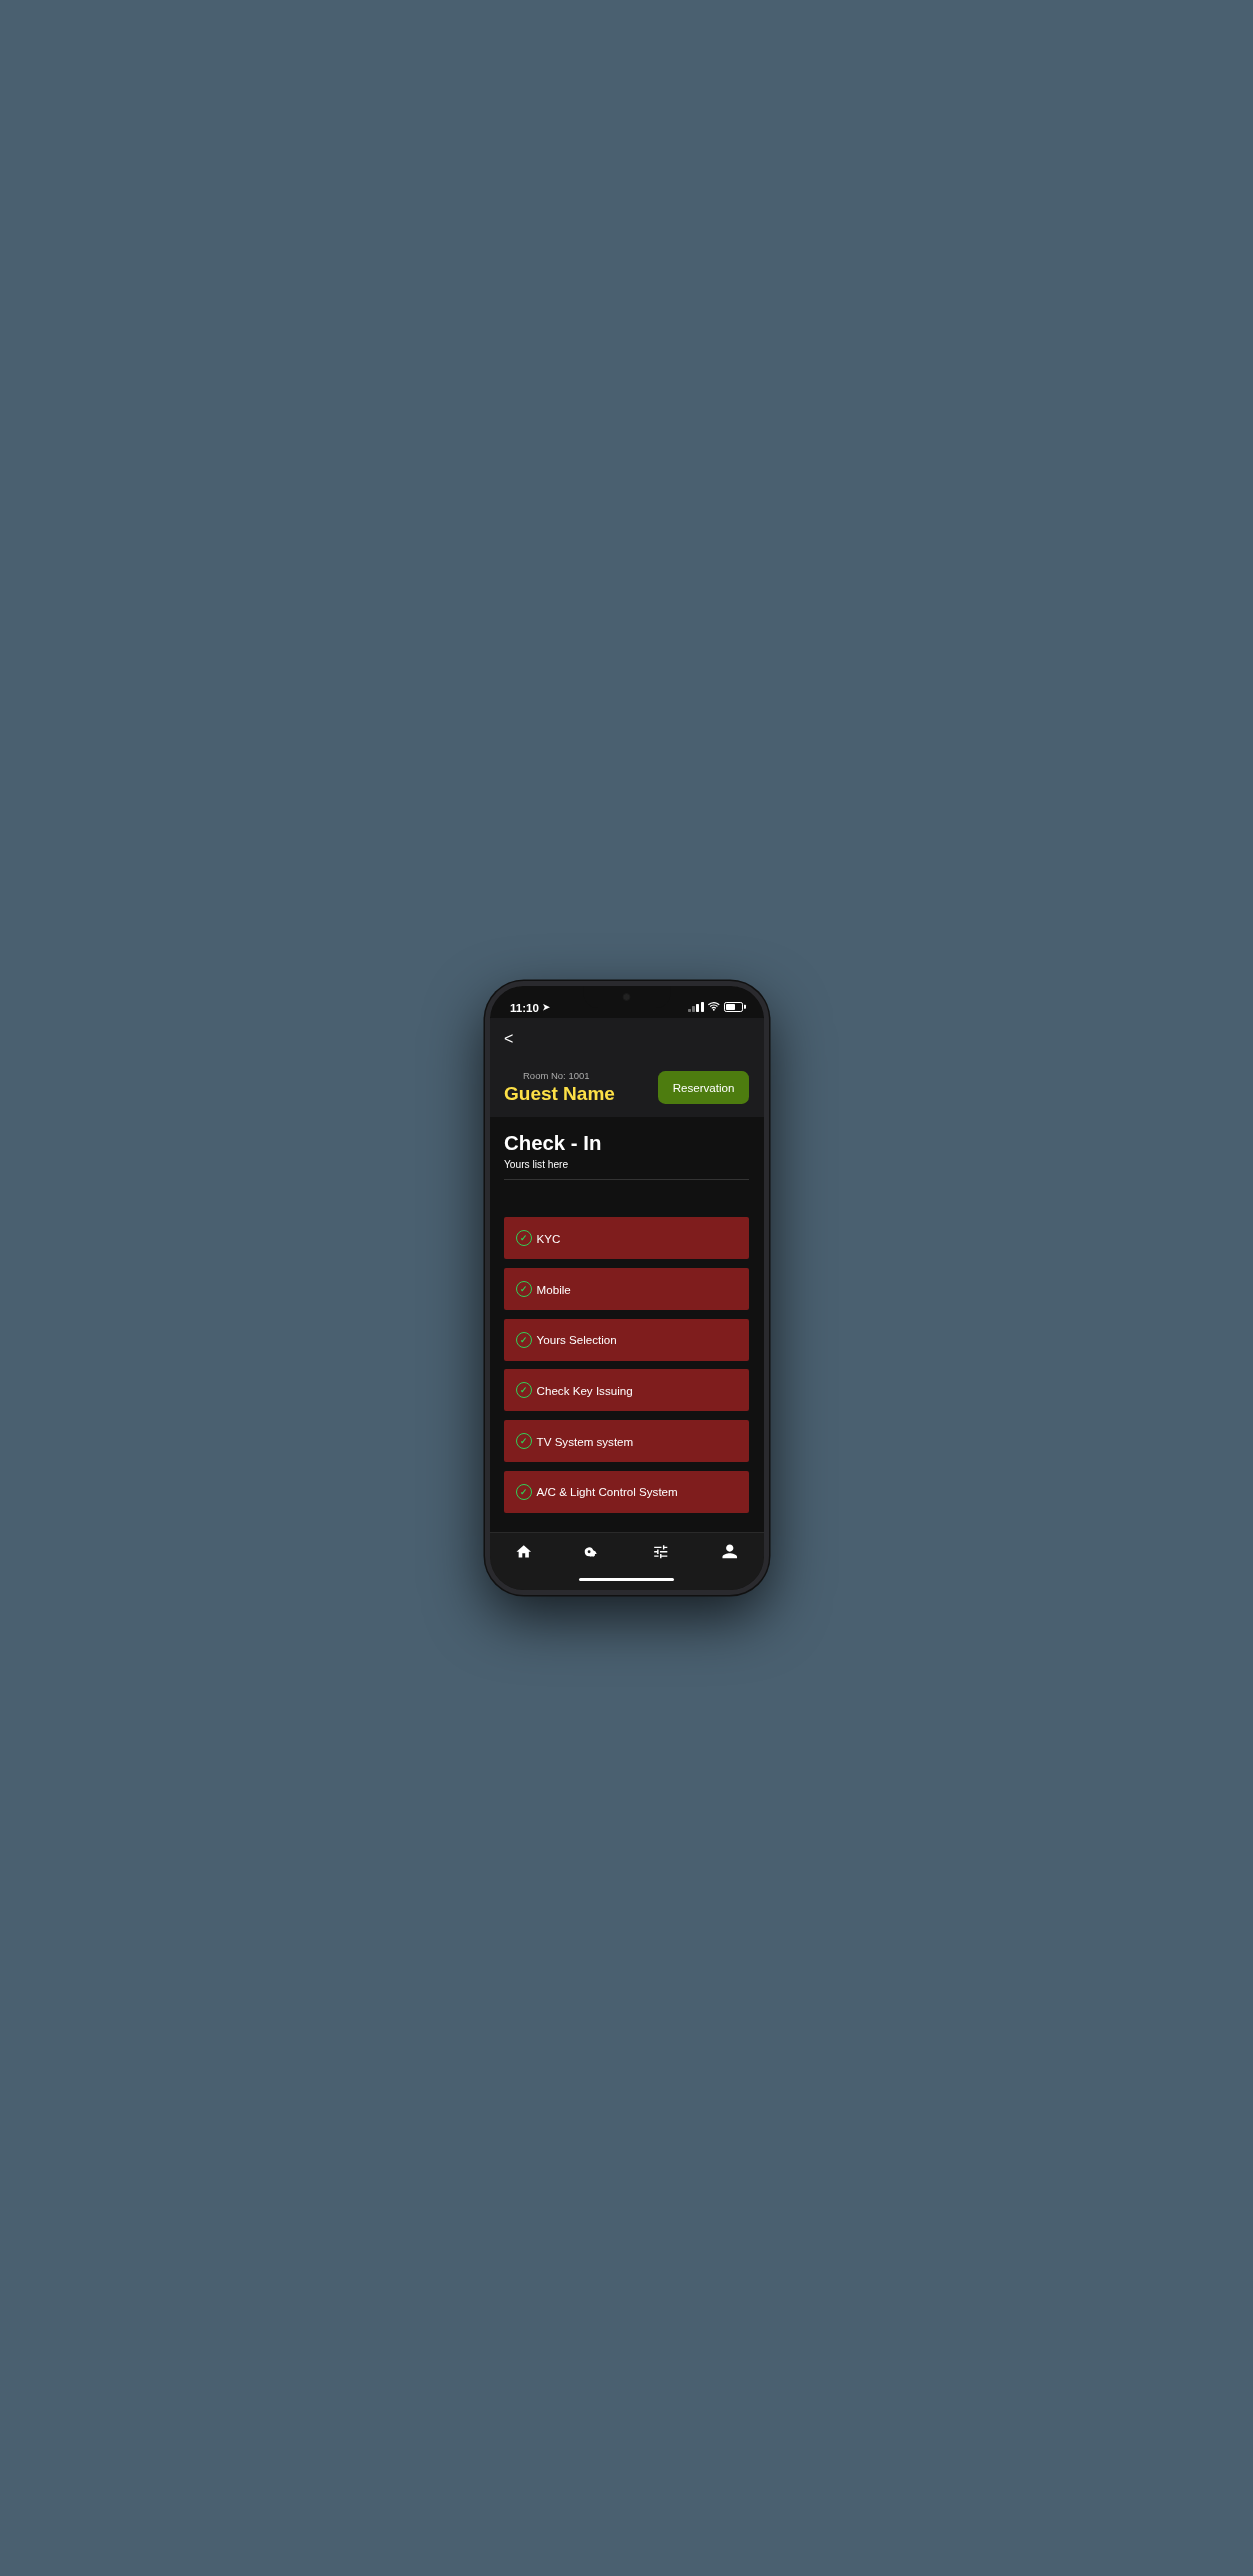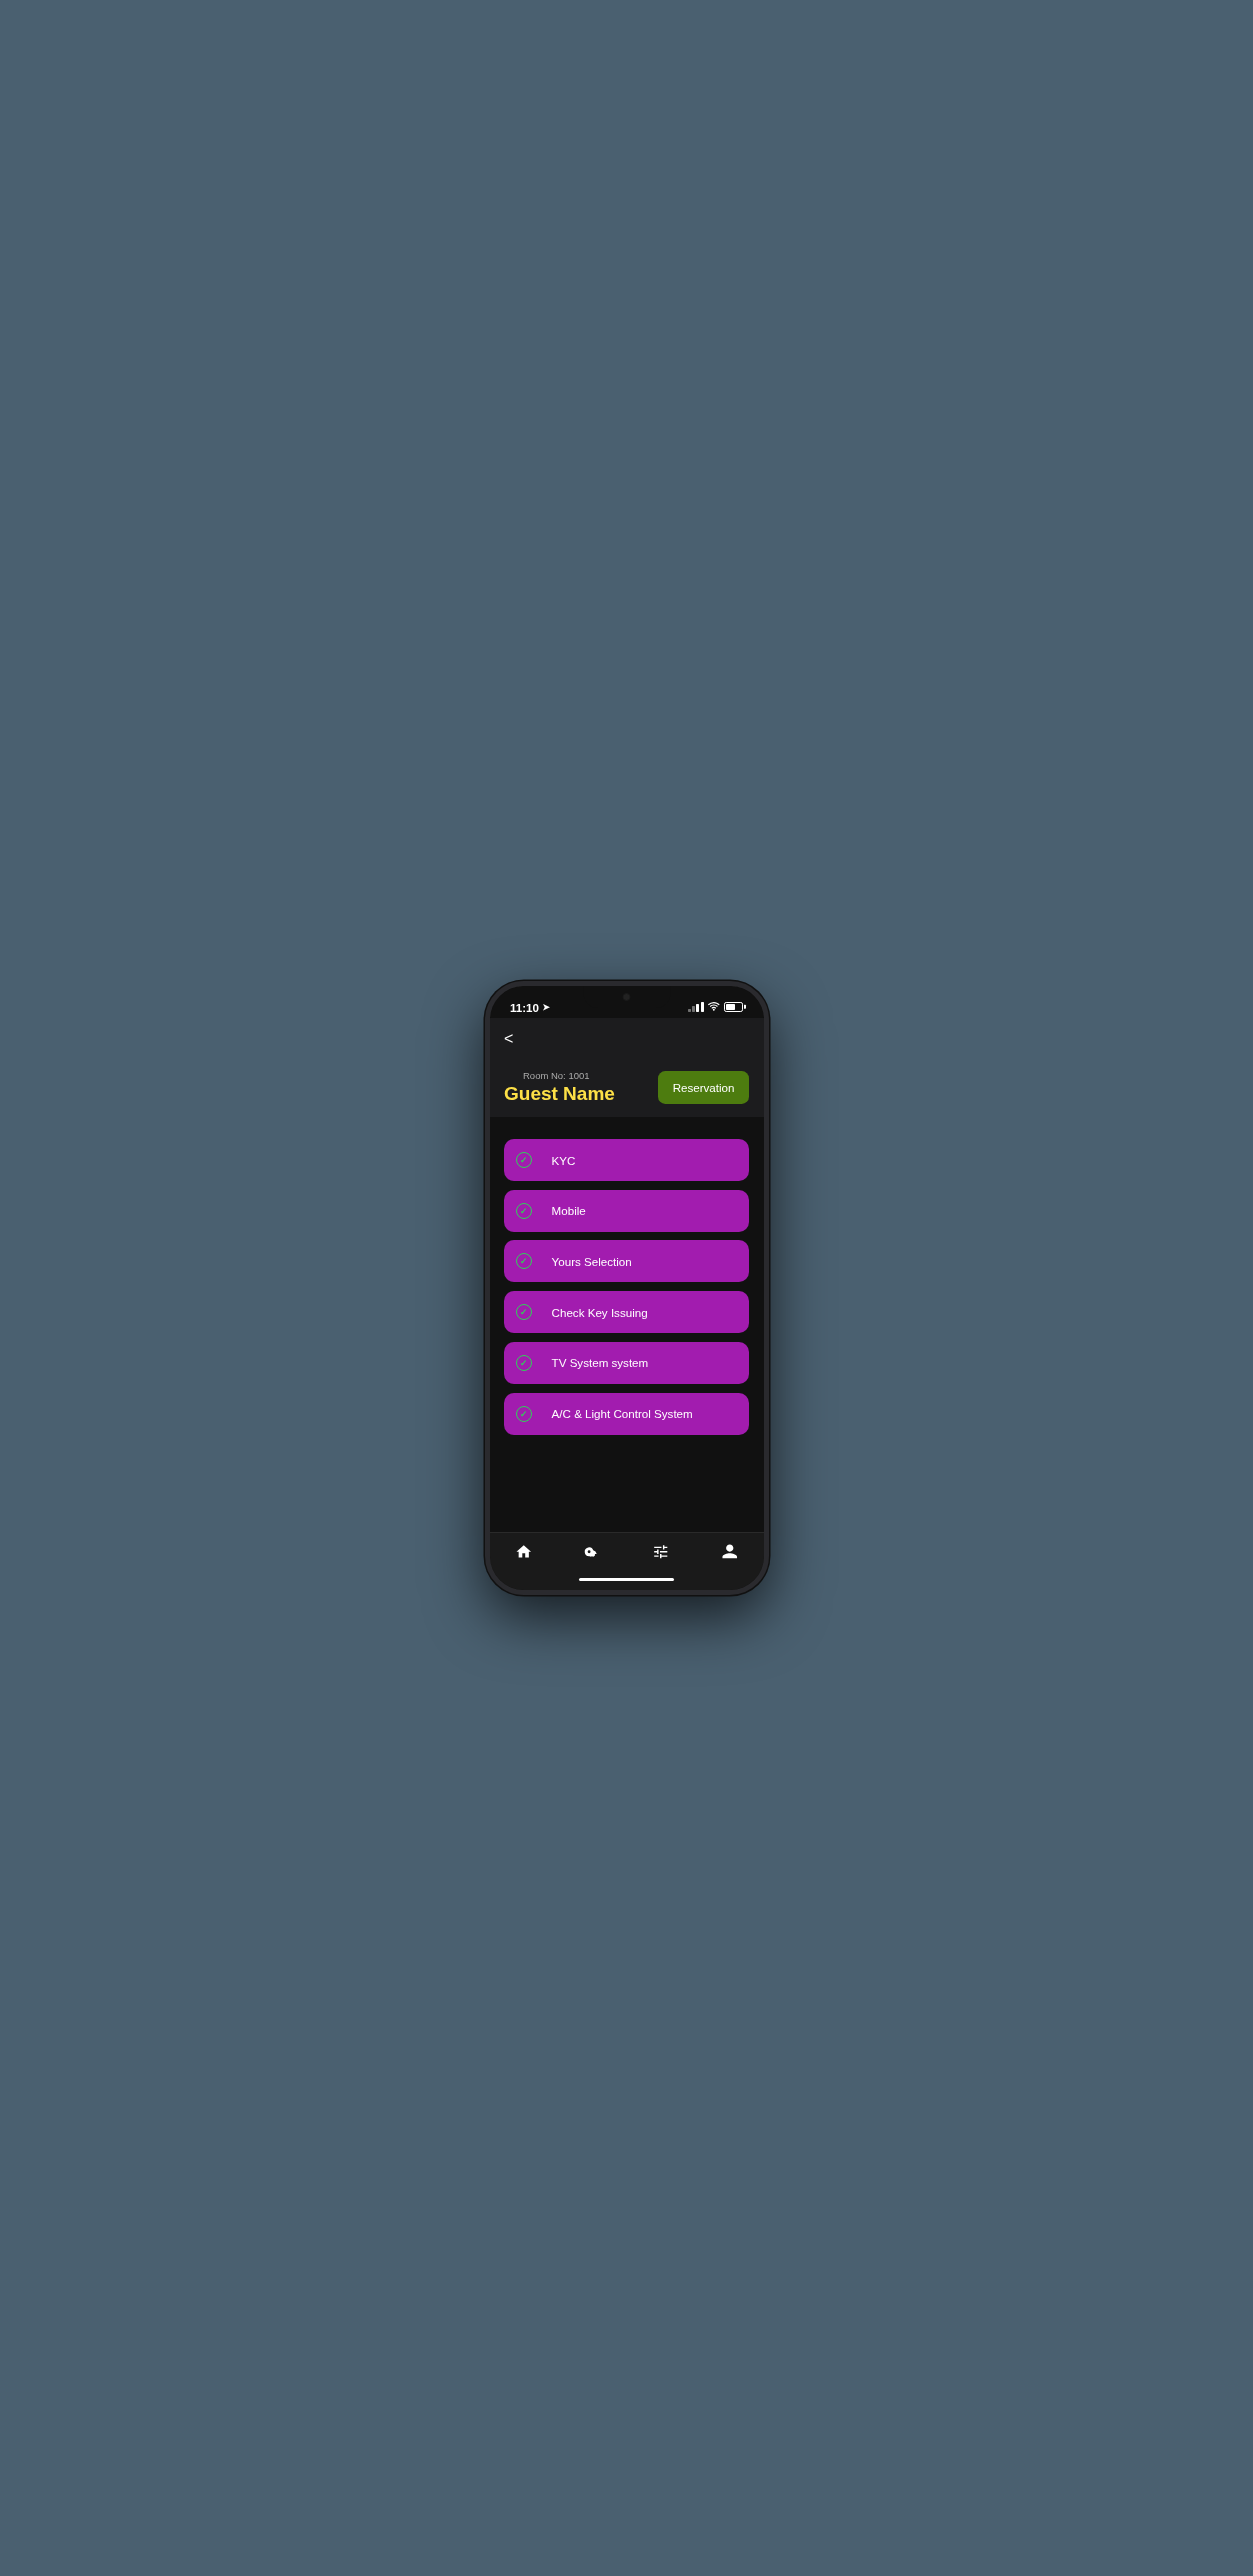--- a/index.html
+++ b/index.html
@@ -250,26 +250,26 @@
 
     
     .checklist {
       padding: 22px 14.5px;
       display: flex;
       flex-direction: column;
       gap: 8.7px;
     }
 
     .checklist-item {
-      background: #a21caf;
-      border-radius: 10px;
+      background: #7f1d1d;
+      border-radius: 2px;
       padding: 13px 11.6px;
       display: flex;
       align-items: center;
-      gap: 20px;
+      gap: 5px;
       cursor: pointer;
     }
 
     .check-icon {
       width: 16px;
       height: 16px;
       border-radius: 50%;
       border: 1.5px solid #30d158;
       display: flex;
       align-items: center;
@@ -368,20 +368,25 @@
         <div class="back-btn">&lt;</div>
         <div class="guest-info">
           <div class="guest-details">
             <div class="room-number">Room No: 1001</div>
             <div class="guest-name">Guest Name</div>
           </div>
           <button class="reservation-btn">Reservation</button>
         </div>
       </div>
 
+      <div class="checkin-section">
+        <div class="checkin-title">Check - In</div>
+        <div class="checkin-subtitle">Yours list here</div>
+        <div class="divider"></div>
+      </div>
 
       <div class="checklist">
 
       <div class="checklist-item">
       <div class="check-icon"></div>
       <span class="checklist-label">KYC</span>
     </div>
           <div class="checklist-item">
       <div class="check-icon"></div>
       <span class="checklist-label">Mobile</span>

